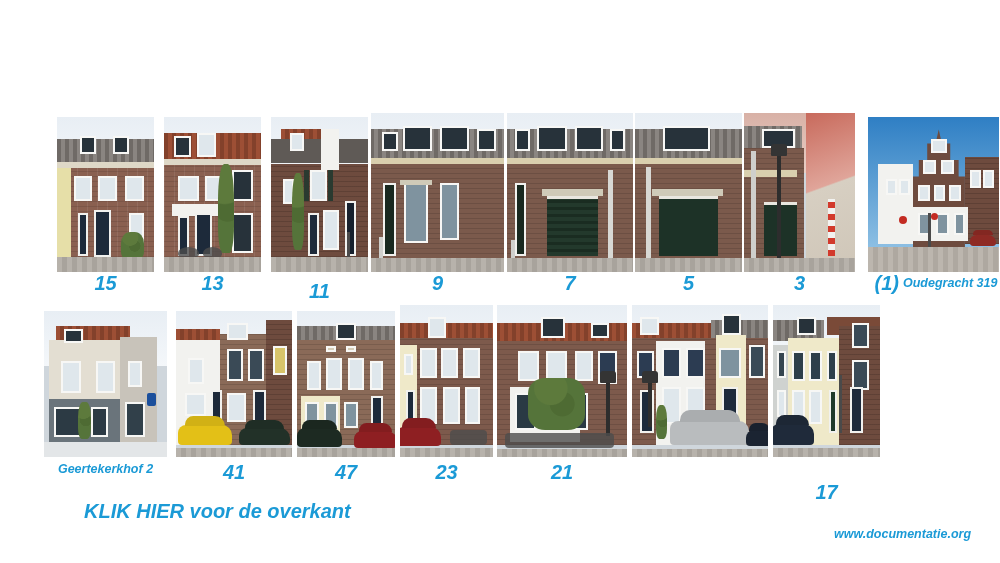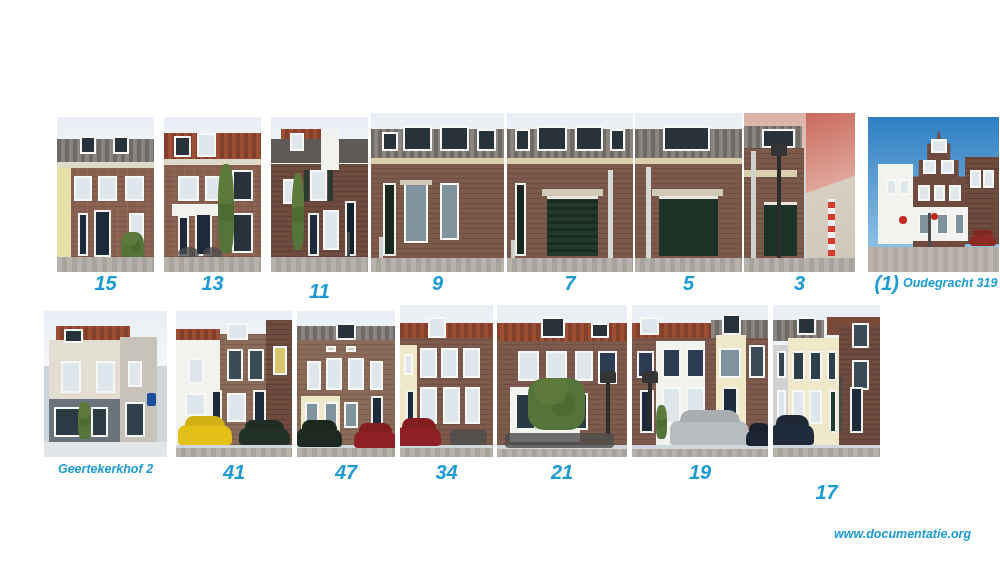--- a/index.html
+++ b/index.html
@@ -410,21 +410,21 @@
         <div class="win" style="left:4%; top:32%; width:10%; height:14%;"></div>
         <div class="win" style="left:22%; top:54%; width:18%; height:24%;"></div>
         <div class="win" style="left:46%; top:54%; width:18%; height:24%;"></div>
         <div class="win" style="left:70%; top:54%; width:16%; height:24%;"></div>
         <div class="door" style="left:6%; top:56%; width:10%; height:26%;"></div>
         <div class="car" style="left:-4%; top:80%; width:48%; height:13%; background:#8e1f22;"></div>
         <div class="bike" style="left:54%; top:82%; width:40%; height:10%; border-radius:4px;"></div>
         <div class="ground" style="height:6%;"></div>
       </div>
     </div>
-    <div class="caption" style="left:400px; top:462px; width:93px;">34</div>
+    <div class="caption" style="left:400px; top:462px; width:93px;">23</div>
 
     <div class="photo" style="left:497px; top:305px; width:130px; height:152px;">
       <div class="fac">
         <div class="sky"></div>
         <div class="roof red" style="top:12%; height:14%;"></div>
         <div class="wall brick" style="top:24%; bottom:8%; background:
              repeating-linear-gradient(0deg, rgba(0,0,0,.12) 0 1px, rgba(0,0,0,0) 1px 5px), #7d5a4c;"></div>
         <div class="win dark" style="left:34%; top:8%; width:18%; height:14%;"></div>
         <div class="win dark" style="left:72%; top:12%; width:14%; height:10%;"></div>
         <div class="win" style="left:16%; top:30%; width:16%; height:20%;"></div>
@@ -463,21 +463,20 @@
         <div class="win" style="left:40%; top:54%; width:14%; height:24%;"></div>
         <div class="door" style="left:6%; top:56%; width:10%; height:28%;"></div>
         <div class="door" style="left:66%; top:54%; width:12%; height:30%;"></div>
         <div class="ivy" style="left:18%; top:66%; width:8%; height:22%;"></div>
         <div class="lamp" style="left:12%; top:50%; height:30%;"></div>
         <div class="car" style="left:28%; top:76%; width:58%; height:16%; background:#b9bcbe;"></div>
         <div class="car" style="left:84%; top:82%; width:20%; height:11%; background:#1b2432;"></div>
         <div class="ground" style="height:5%;"></div>
       </div>
     </div>
-    <div class="caption" style="left:632px; top:462px; width:136px;">19</div>
 
     <div class="photo" style="left:773px; top:305px; width:107px; height:152px;">
       <div class="fac">
         <div class="sky"></div>
         <div class="roof tile" style="top:10%; height:14%; left:0; right:52%;"></div>
         <div class="roof" style="top:8%; height:12%; left:50%; right:0; background:#7a4a38;"></div>
         <div class="wall plaster cream" style="left:14%; width:48%; top:22%; bottom:8%;"></div>
         <div class="wall plaster grey" style="left:0; width:14%; top:26%; bottom:8%; background:#cfd2d0;"></div>
         <div class="wall brick dark" style="left:62%; right:0; top:14%; bottom:8%;"></div>
         <div class="win dark" style="left:22%; top:8%; width:18%; height:12%;"></div>
@@ -493,15 +492,16 @@
         <div class="door green" style="left:52%; top:56%; width:8%; height:28%;"></div>
         <div class="door" style="left:72%; top:54%; width:12%; height:30%;"></div>
         <div class="pole" style="left:62%; top:46%; height:38%;"></div>
         <div class="car" style="left:-2%; top:78%; width:40%; height:14%; background:#1f2a3a;"></div>
         <div class="ground" style="height:6%;"></div>
       </div>
     </div>
     <div class="caption" style="left:773px; top:482px; width:107px;">17</div>
   </div>
 
+  <div id="overkant-link">KLIK HIER voor de overkant</div>
   <div id="site-credit">www.documentatie.org</div>
 
 </div>
 
 </body></html>

